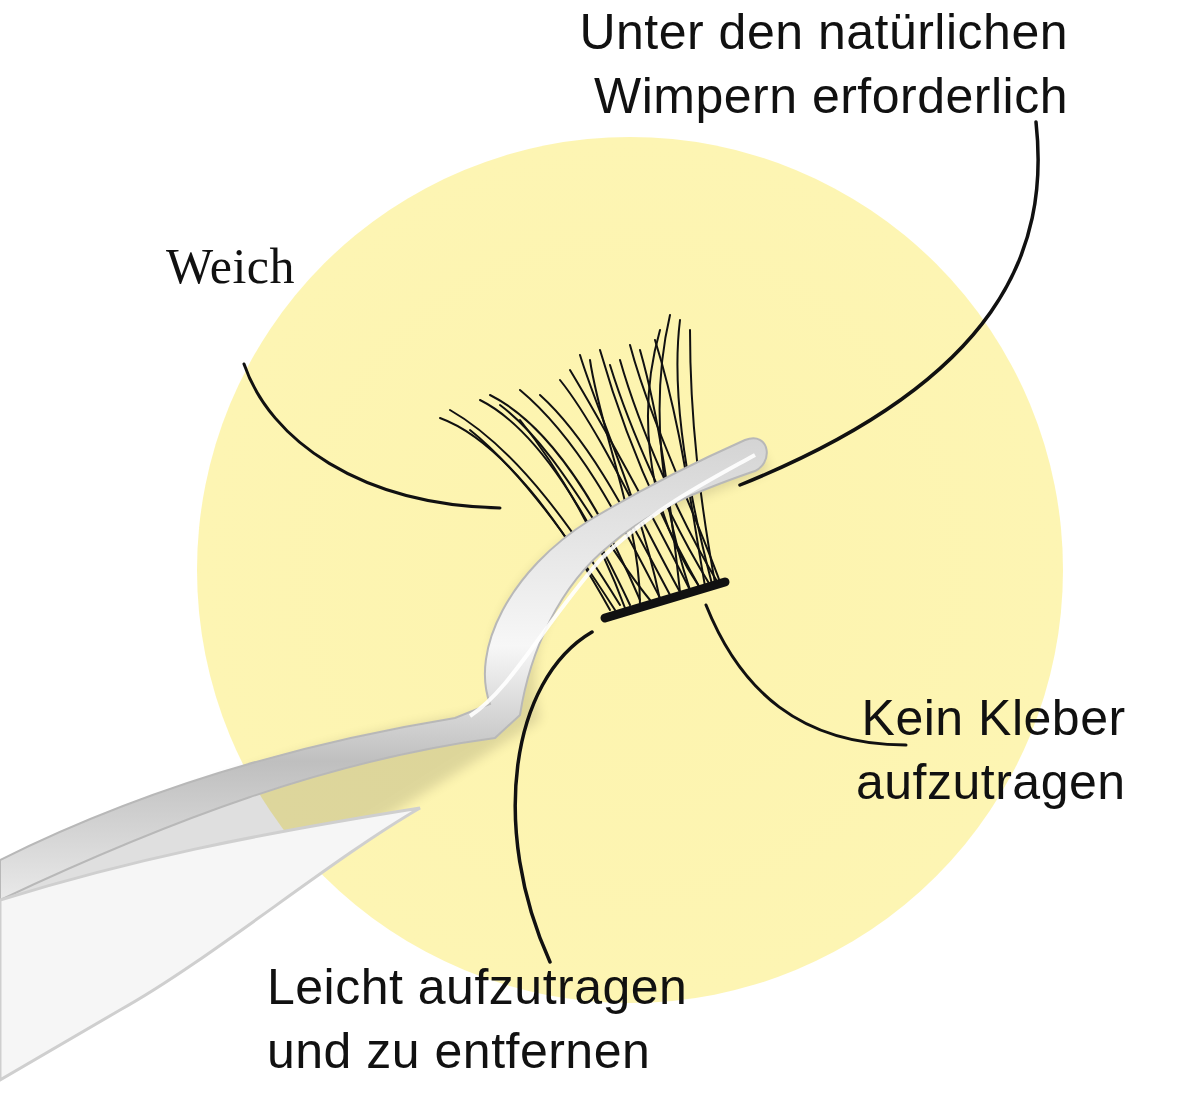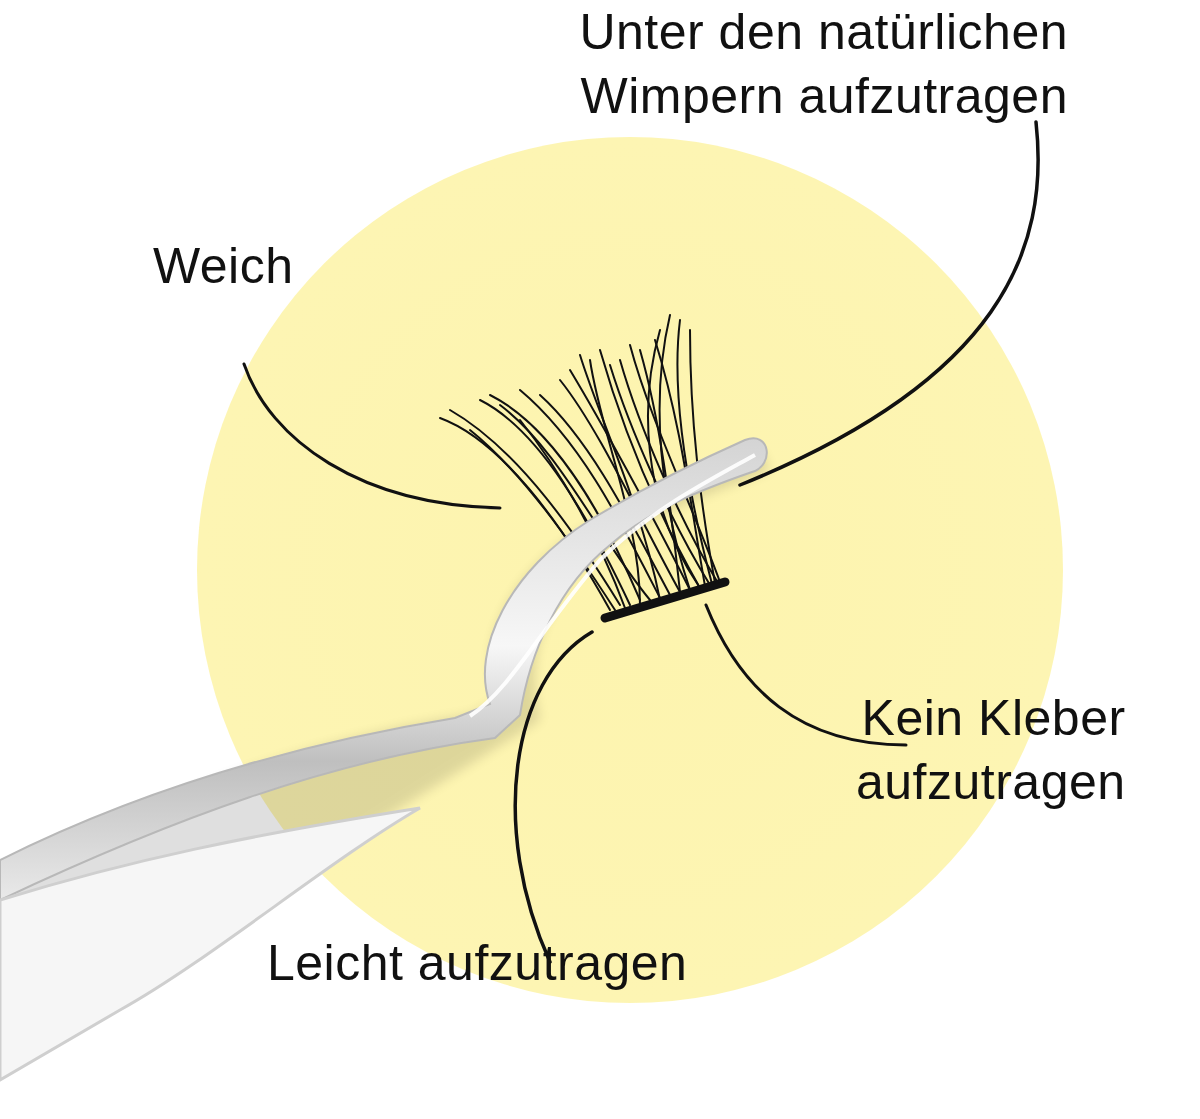--- a/index.html
+++ b/index.html
@@ -4,23 +4,23 @@
   <style>
     html, body { margin: 0; padding: 0; background: #ffffff; }
     body { width: 1200px; height: 1119px; position: relative; overflow: hidden;
            font-family: "Liberation Sans", "DejaVu Sans", sans-serif; color: #111111; }
     .stage { position: absolute; left: 0; top: 0; width: 1200px; height: 974px; }
     .stage svg { position: absolute; left: 0; top: 0; }
     .label { position: absolute; font-size: 50px; line-height: 64px; letter-spacing: 0.5px;
              color: #111111; white-space: nowrap; }
     .label span { display: block; }
     .lbl-top { right: 132px; top: 0px; text-align: right; }
-    .lbl-left { left: 153px; top: 234px; }
+    .lbl-left { left: 166px; top: 234px; font-family: Liberation Serif, serif; }
     .lbl-right { left: 856px; top: 686px; text-align: right; }
-    .lbl-bottom { left: 267px; top: 931px; }
+    .lbl-bottom { left: 267px; top: 955px; }
   </style>
 </head>
 <body>
 
 <div class="stage">
   <svg width="1200" height="1119" viewBox="0 0 1200 1119">
     <defs>
       <radialGradient id="circGrad" cx="50%" cy="50%" r="50%">
         <stop offset="0%" stop-color="#fdf4ae"></stop>
         <stop offset="100%" stop-color="#fdf5b3"></stop>
@@ -76,28 +76,29 @@
 
     <g>
       <path d="M0 860 C140 790 290 745 455 718 L490 704 C470 650 510 570 590 520 C640 490 700 460 745 440 C770 430 775 465 752 472 C700 490 650 510 610 545 C560 585 530 650 520 715 L495 738 C330 760 170 820 0 900 Z" fill="url(#metal)" stroke="#b8b8b8" stroke-width="2"></path>
       <path d="M0 900 C130 860 250 835 420 808 C330 860 210 960 120 1010 L0 1080 Z" fill="#f6f6f6" stroke="#cfcfcf" stroke-width="3"></path>
       <path d="M470 716 C510 690 540 630 600 560 C650 510 710 480 755 455" fill="none" stroke="#ffffff" stroke-width="4" opacity="0.9"></path>
     </g>
   </svg>
 
   <div class="label lbl-top">
     <span>Unter den natürlichen</span>
-    <span>Wimpern aufzutragen</span>
+    <span>Wimpern erforderlich</span>
   </div>
 
   <div class="label lbl-left">
     <span>Weich</span>
   </div>
 
   <div class="label lbl-right">
     <span>Kein Kleber</span>
     <span>aufzutragen</span>
   </div>
 
   <div class="label lbl-bottom">
     <span>Leicht aufzutragen</span>
+    <span>und zu entfernen</span>
   </div>
 </div>
 
 </body></html>

